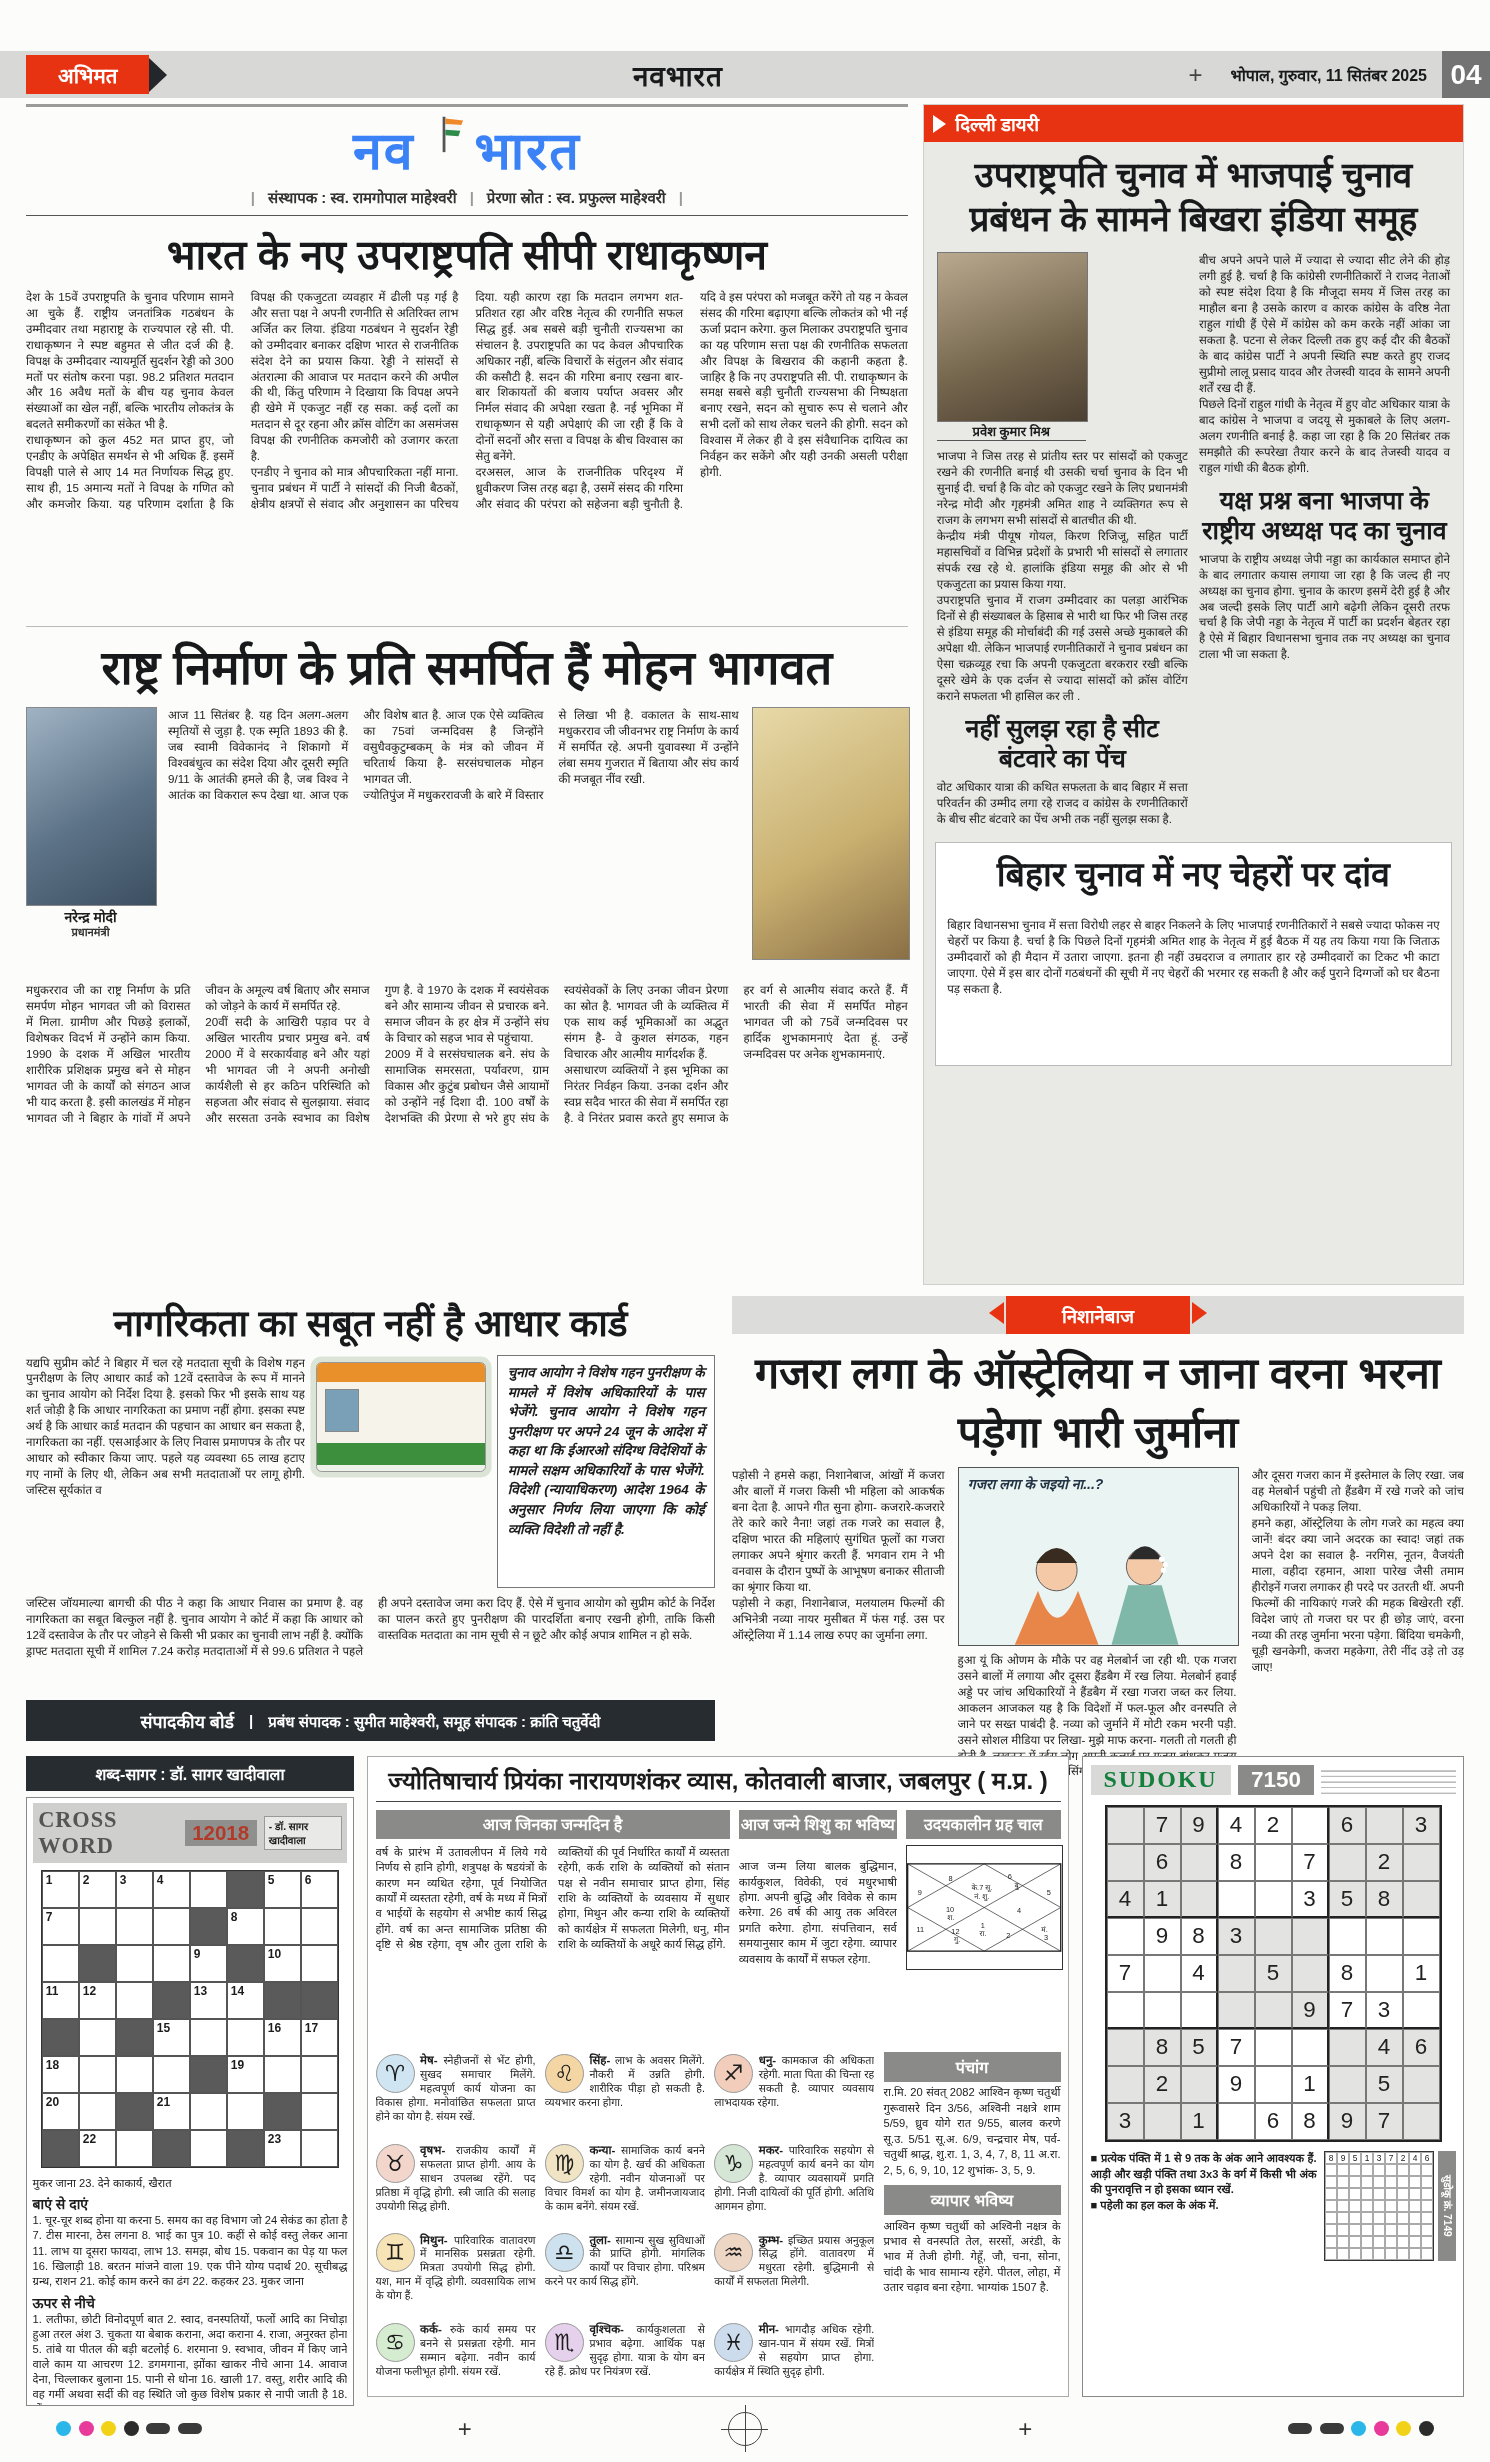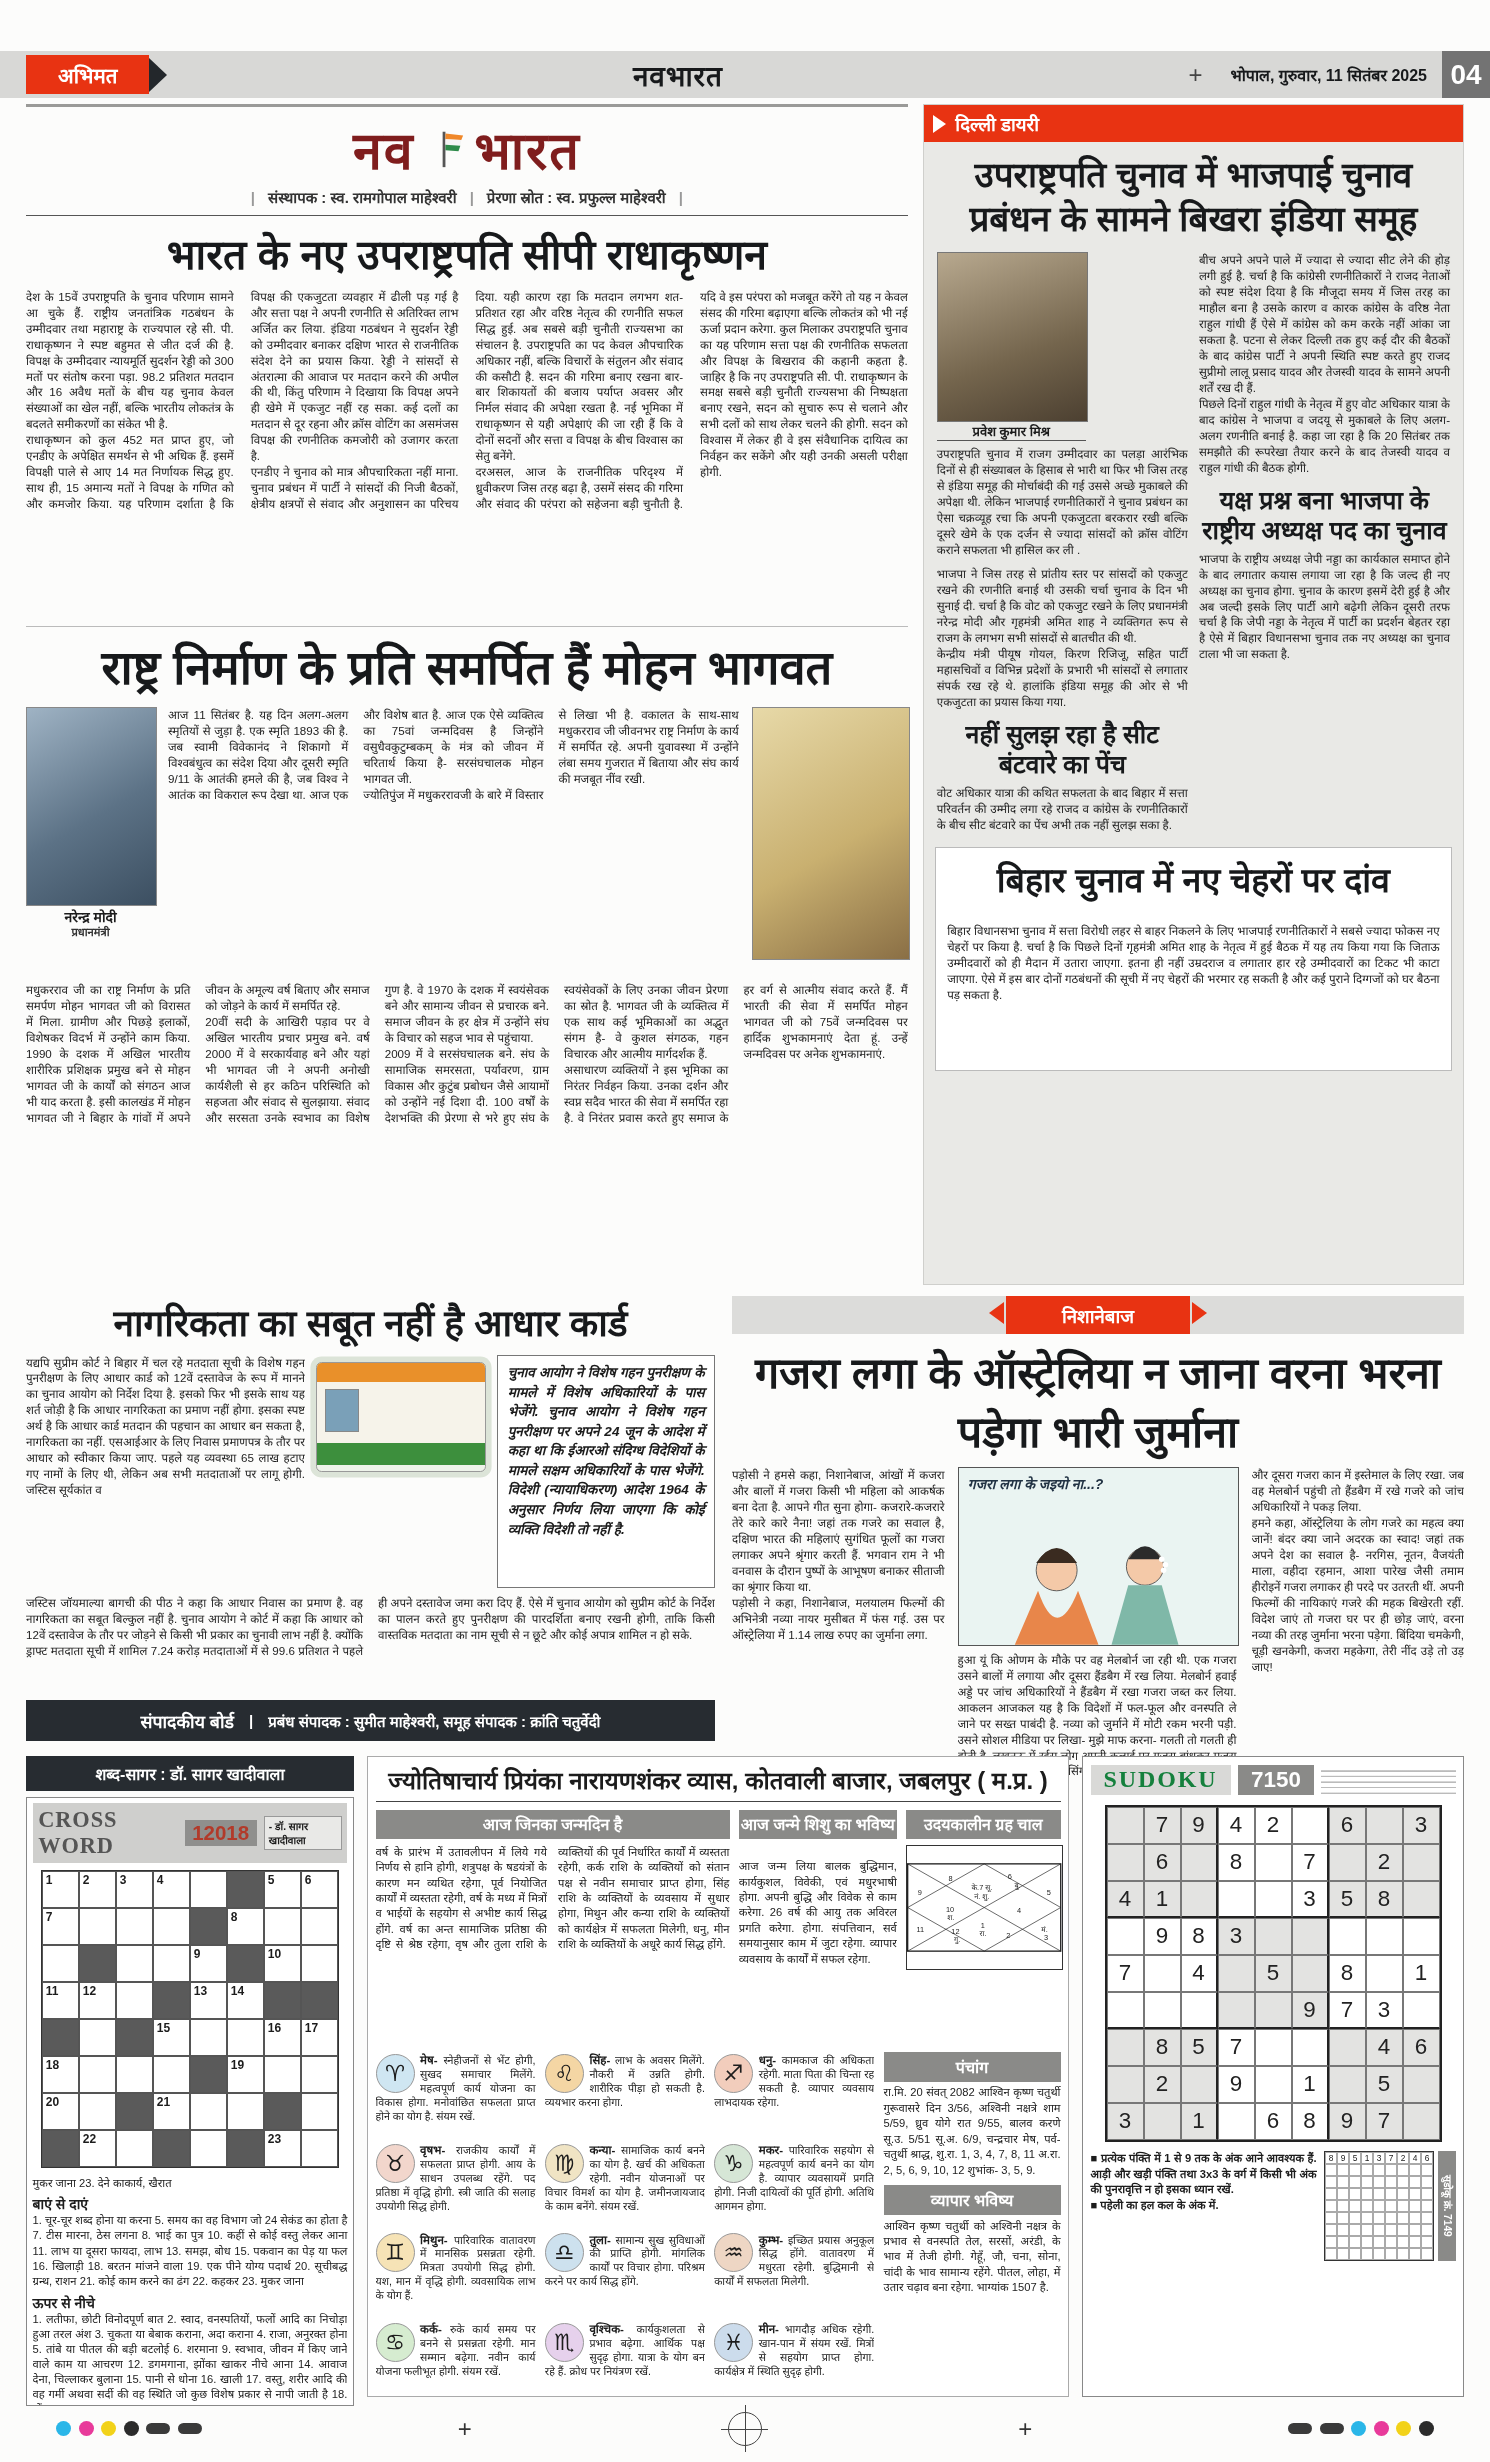--- a/index.html
+++ b/index.html
@@ -16,21 +16,21 @@
   .pageno{background:#737373;color:#fff;font-weight:800;font-size:28px;width:48px;height:47px;display:flex;align-items:center;justify-content:center;}
   
   .main{position:absolute;top:104px;left:26px;width:1438px;height:1181px;display:flex;gap:15px;}
   .leftcol{width:883px;display:flex;flex-direction:column;}
   .rightcol{width:540px;background:#e9e9e6;border:0.9px solid #cfcfcc;display:flex;flex-direction:column;overflow:hidden;}
   h1,h2,h3{margin:0;font-weight:800;color:#17191b;}
   .jtext{font-size:11.6px;line-height:1.38;text-align:justify;white-space:pre-line;color:#222;}
   .clip{overflow:hidden;}
   
   .masthead{border-top:3.7px solid #9a9a98;border-bottom:0.9px solid #555;text-align:center;padding:5.6px 0 7.5px 0;}
-  .mast-title{font-size:52px;font-weight:800;letter-spacing:1.9px;display:flex;justify-content:center;align-items:center;gap:9.3px;color:#7f1d1d;}
+  .mast-title{font-size:52px;font-weight:800;letter-spacing:1.9px;display:flex;justify-content:center;align-items:flex-start;gap:9.3px;color:#3b82f6;}
   .founder{font-size:15px;font-weight:700;color:#333;margin-top:3.7px;}
   .founder .sep{color:#999;margin:0 13px;}
   .editorial h1{font-size:41px;text-align:center;margin:9.3px 0 7.5px 0;}
   .edit-body{column-count:4;column-gap:17px;height:335px;}
   
   .bhagwat{margin-top:2px;border-top:0.9px solid #bbb;padding-top:7.5px;}
   .bhagwat h1{font-size:47px;text-align:center;margin-bottom:9.3px;}
   .bh-top{display:flex;gap:13px;height:265px;}
   .figph{background:linear-gradient(150deg,#9fb3c4,#5c7286 55%,#3c4f61);border:0.9px solid #888;}
   .figcap{text-align:center;font-weight:800;font-size:14px;line-height:1.2;margin-top:2.8px;}
@@ -207,23 +207,23 @@
         <div class="tri"></div>
         <span>दिल्ली डायरी</span>
       </div>
       <h2>उपराष्ट्रपति चुनाव में भाजपाई चुनाव प्रबंधन के सामने बिखरा इंडिया समूह</h2>
       <div class="diary-grid">
         <div class="d-left">
           <figure class="mishra" style="margin:0 0 5.6px 0;float:none;">
             <div class="ph"></div>
             <figcaption>प्रवेश कुमार मिश्र</figcaption>
           </figure>
-          <div class="jtext">उपराष्ट्रपति चुनाव में राजग उम्मीदवार का पलड़ा आरंभिक दिनों से ही संख्याबल के हिसाब से भारी था फिर भी जिस तरह से इंडिया समूह की मोर्चाबंदी की गई उससे अच्छे मुकाबले की अपेक्षा थी. लेकिन भाजपाई रणनीतिकारों ने चुनाव प्रबंधन का ऐसा चक्रव्यूह रचा कि अपनी एकजुटता बरकरार रखी बल्कि दूसरे खेमे के एक दर्जन से ज्यादा सांसदों को क्रॉस वोटिंग कराने सफलता भी हासिल कर ली .</div>
           <div class="jtext" style="margin-top:7.5px;">भाजपा ने जिस तरह से प्रांतीय स्तर पर सांसदों को एकजुट रखने की रणनीति बनाई थी उसकी चर्चा चुनाव के दिन भी सुनाई दी. चर्चा है कि वोट को एकजुट रखने के लिए प्रधानमंत्री नरेन्द्र मोदी और गृहमंत्री अमित शाह ने व्यक्तिगत रूप से राजग के लगभग सभी सांसदों से बातचीत की थी.
 केन्द्रीय मंत्री पीयूष गोयल, किरण रिजिजू, सहित पार्टी महासचिवों व विभिन्न प्रदेशों के प्रभारी भी सांसदों से लगातार संपर्क रख रहे थे. हालांकि इंडिया समूह की ओर से भी एकजुटता का प्रयास किया गया.</div>
+          <div class="jtext">उपराष्ट्रपति चुनाव में राजग उम्मीदवार का पलड़ा आरंभिक दिनों से ही संख्याबल के हिसाब से भारी था फिर भी जिस तरह से इंडिया समूह की मोर्चाबंदी की गई उससे अच्छे मुकाबले की अपेक्षा थी. लेकिन भाजपाई रणनीतिकारों ने चुनाव प्रबंधन का ऐसा चक्रव्यूह रचा कि अपनी एकजुटता बरकरार रखी बल्कि दूसरे खेमे के एक दर्जन से ज्यादा सांसदों को क्रॉस वोटिंग कराने सफलता भी हासिल कर ली .</div>
           <h3 class="subhead">नहीं सुलझ रहा है सीट बंटवारे का पेंच</h3>
           <div class="jtext">वोट अधिकार यात्रा की कथित सफलता के बाद बिहार में सत्ता परिवर्तन की उम्मीद लगा रहे राजद व कांग्रेस के रणनीतिकारों के बीच सीट बंटवारे का पेंच अभी तक नहीं सुलझ सका है.</div>
         </div>
         <div class="d-right">
           <div class="jtext">बीच अपने अपने पाले में ज्यादा से ज्यादा सीट लेने की होड़ लगी हुई है. चर्चा है कि कांग्रेसी रणनीतिकारों ने राजद नेताओं को स्पष्ट संदेश दिया है कि मौजूदा समय में जिस तरह का माहौल बना है उसके कारण व कारक कांग्रेस के वरिष्ठ नेता राहुल गांधी हैं ऐसे में कांग्रेस को कम करके नहीं आंका जा सकता है. पटना से लेकर दिल्ली तक हुए कई दौर की बैठकों के बाद कांग्रेस पार्टी ने अपनी स्थिति स्पष्ट करते हुए राजद सुप्रीमो लालू प्रसाद यादव और तेजस्वी यादव के सामने अपनी शर्तें रख दी हैं.
 पिछले दिनों राहुल गांधी के नेतृत्व में हुए वोट अधिकार यात्रा के बाद कांग्रेस ने भाजपा व जदयू से मुकाबले के लिए अलग-अलग रणनीति बनाई है. कहा जा रहा है कि 20 सितंबर तक समझौते की रूपरेखा तैयार करने के बाद तेजस्वी यादव व राहुल गांधी की बैठक होगी.</div>
           <h3 class="subhead">यक्ष प्रश्न बना भाजपा के राष्ट्रीय अध्यक्ष पद का चुनाव</h3>
           <div class="jtext">भाजपा के राष्ट्रीय अध्यक्ष जेपी नड्डा का कार्यकाल समाप्त होने के बाद लगातार कयास लगाया जा रहा है कि जल्द ही नए अध्यक्ष का चुनाव होगा. चुनाव के कारण इसमें देरी हुई है और अब जल्दी इसके लिए पार्टी आगे बढ़ेगी लेकिन दूसरी तरफ चर्चा है कि जेपी नड्डा के नेतृत्व में पार्टी का प्रदर्शन बेहतर रहा है ऐसे में बिहार विधानसभा चुनाव तक नए अध्यक्ष का चुनाव टाला भी जा सकता है.</div>
         </div>
       </div>

